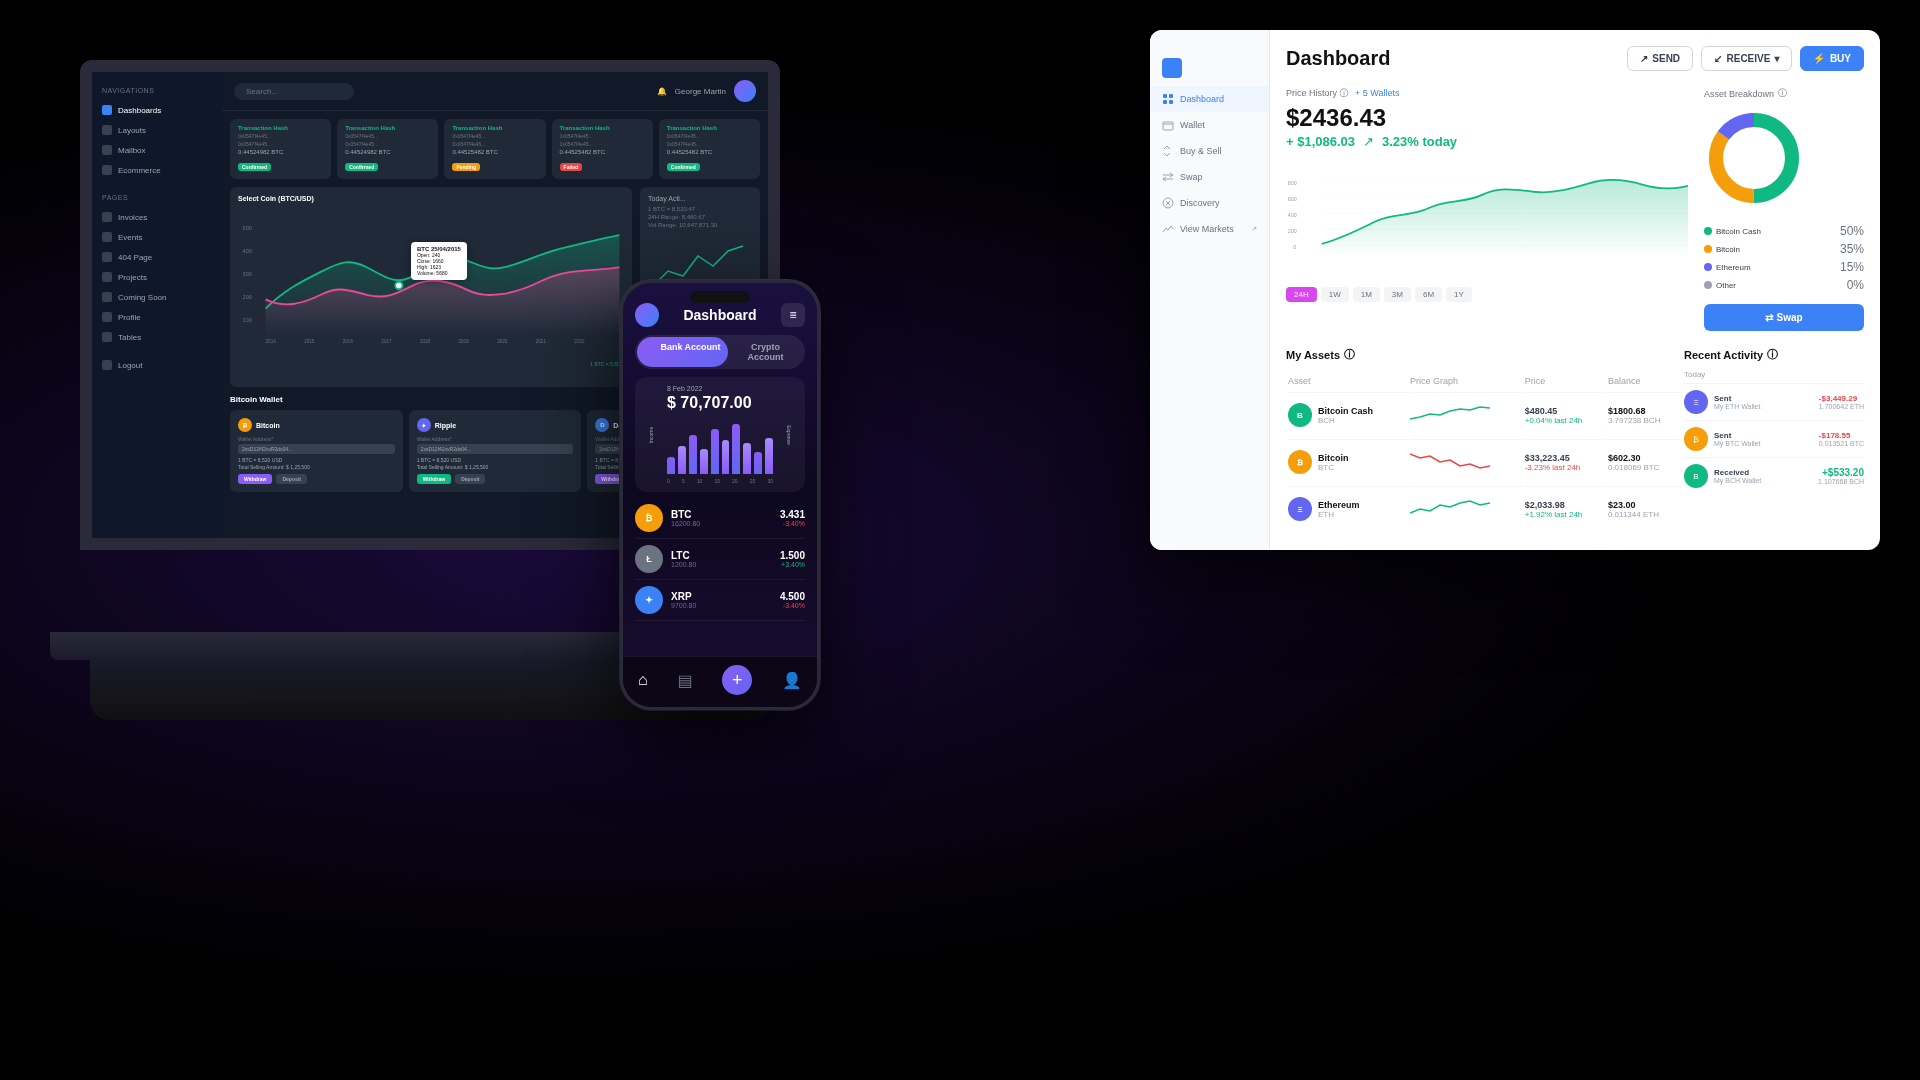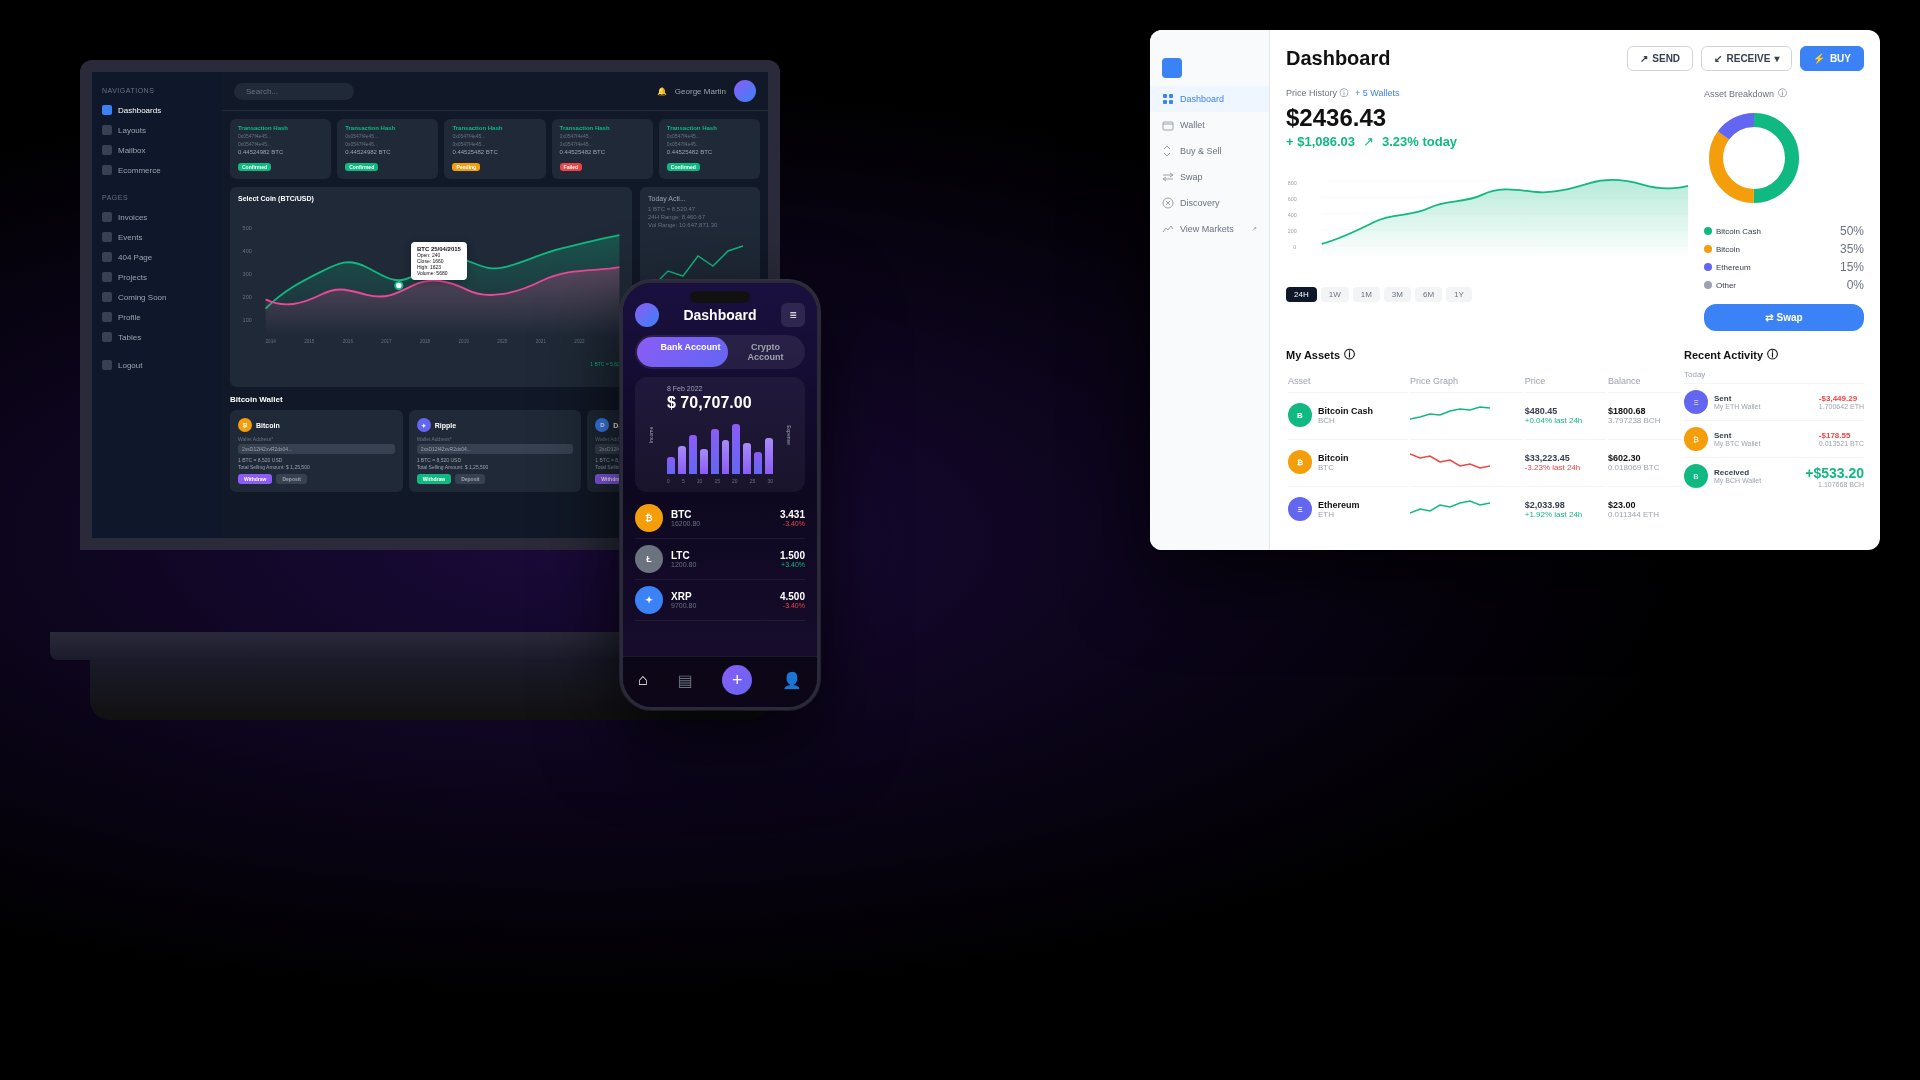--- a/index.html
+++ b/index.html
@@ -714,21 +714,21 @@
     .time-tab {
       padding: 3px 8px;
       border-radius: 4px;
       font-size: 8px;
       color: #6b7280;
       cursor: pointer;
       background: #f3f4f6;
     }
 
     .time-tab.active {
-      background: #0f172a;
+      background: #d946ef;
       color: #fff;
     }
 
     .asset-breakdown {
       width: 160px;
       flex-shrink: 0;
     }
 
     .breakdown-title {
       font-size: 9px;
@@ -774,21 +774,21 @@
       font-size: 12px;
       color: #6b7280;
     }
 
     .swap-btn {
       width: 100%;
       padding: 8px;
       background: #3b82f6;
       color: #fff;
       border: none;
-      border-radius: 12px;
+      border-radius: 6px;
       font-size: 10px;
       font-weight: 600;
       cursor: pointer;
       margin-top: 8px;
     }
 
     .section-title {
       font-size: 11px;
       font-weight: 600;
       color: #111;
@@ -893,21 +893,21 @@
       color: #9ca3af;
     }
 
     .activity-amount-neg {
       font-size: 8px;
       font-weight: 600;
       color: #ef4444;
     }
 
     .activity-amount-pos {
-      font-size: 14px;
+      font-size: 10px;
       font-weight: 600;
       color: #10b981;
       text-align: right;
     }
 
     .activity-coins {
       font-size: 7px;
       color: #9ca3af;
       text-align: right;
     }

